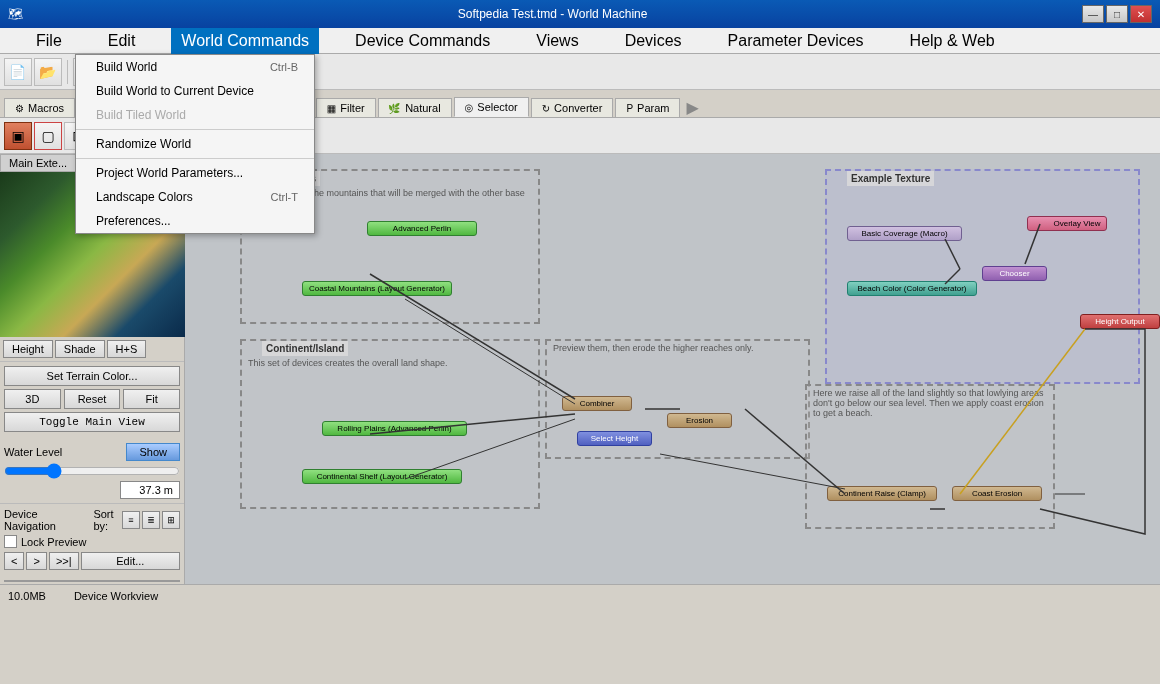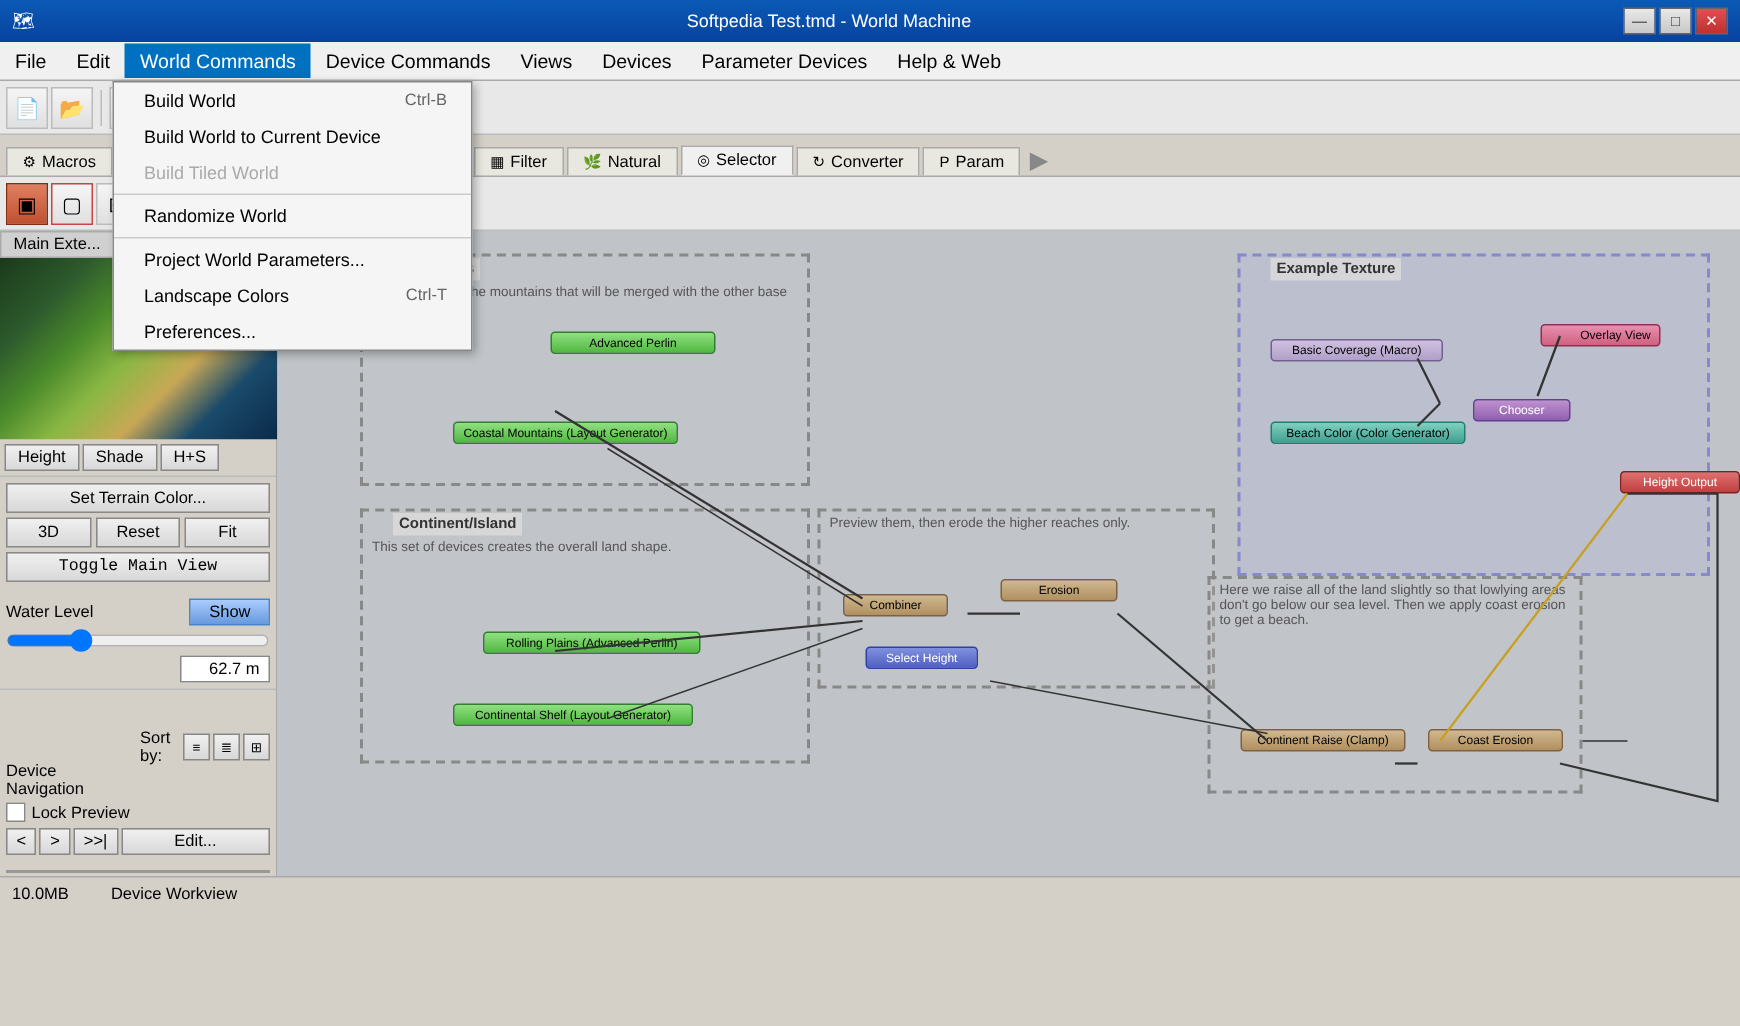--- a/index.html
+++ b/index.html
@@ -8,21 +8,21 @@
     
     #titlebar { height: 28px; background: linear-gradient(to bottom, #0a5ab5, #0842a0); display: flex; align-items: center; justify-content: space-between; padding: 0 8px; color: white; font-size: 12px; }
     #titlebar-left { display: flex; align-items: center; gap: 6px; }
     #titlebar-title { flex: 1; text-align: center; font-size: 12px; color: white; }
     #titlebar-controls { display: flex; gap: 2px; }
     .win-btn { width: 22px; height: 18px; border: 1px solid #666; background: linear-gradient(to bottom, #e8e8e8, #c8c8c8); display: flex; align-items: center; justify-content: center; cursor: pointer; font-size: 10px; color: #333; }
     .win-btn.close { background: linear-gradient(to bottom, #e05050, #c03030); color: white; }
 
     
     #menubar { height: 26px; background: #f0f0f0; display: flex; align-items: center; border-bottom: 1px solid #aaa; }
-    .menu-item { padding: 4px 10px; cursor: pointer; font-size: 13px; color: #000; white-space: nowrap; }
+    .menu-item { padding: 4px 10px; cursor: pointer; font-size: 16px; color: #000; white-space: nowrap; margin-left: 26px; }
     .menu-item:hover, .menu-item.active { background: #0070c0; color: white; }
     .menu-item.active { background: #0070c0; color: white; }
 
     
     #dropdown-menu { position: absolute; top: 54px; left: 75px; background: #f5f5f5; border: 1px solid #888; z-index: 1000; min-width: 240px; box-shadow: 2px 2px 6px rgba(0,0,0,0.3); }
     .dropdown-item { padding: 5px 16px 5px 20px; cursor: pointer; display: flex; justify-content: space-between; align-items: center; font-size: 12px; color: #000; }
     .dropdown-separator { height: 1px; background: #ccc; margin: 2px 0; }
     .dropdown-shortcut { color: #666; font-size: 11px; }
     .dropdown-item.disabled { color: #aaa; cursor: default; }
 
@@ -61,21 +61,21 @@
 
     #water-level { padding: 4px; display: flex; flex-direction: column; gap: 3px; }
     .water-row { display: flex; align-items: center; justify-content: space-between; }
     .water-label { font-size: 11px; }
     .water-show-btn { padding: 2px 12px; border: 1px solid #4488cc; background: linear-gradient(to bottom, #aaccff, #6699dd); font-size: 11px; cursor: pointer; color: #000; }
     .water-slider { width: 100%; height: 14px; }
     .water-value { padding: 2px 6px; border: 1px solid #888; background: white; font-size: 11px; text-align: right; width: 60px; }
 
     #device-nav { padding: 4px; border-top: 1px solid #bbb; }
     .nav-row { display: flex; align-items: center; justify-content: space-between; margin-bottom: 3px; }
-    .nav-label { font-size: 11px; margin-top: 44px; }
+    .nav-label { font-size: 11px; }
     .nav-sort { display: flex; align-items: center; gap: 2px; font-size: 11px; margin-left: 11px; }
     .lock-preview { display: flex; align-items: center; gap: 4px; margin-bottom: 4px; }
     .lock-checkbox { width: 13px; height: 13px; border: 1px solid #888; background: white; display: inline-block; }
     .lock-label { font-size: 11px; }
     .nav-btns { display: flex; gap: 2px; margin-bottom: 4px; }
     .nav-btn { padding: 2px 6px; border: 1px solid #888; background: linear-gradient(to bottom, #f0f0f0, #d8d8d8); font-size: 11px; cursor: pointer; }
     .sort-icons { display: flex; gap: 2px; }
     .sort-icon-btn { width: 18px; height: 18px; border: 1px solid #888; background: linear-gradient(to bottom, #f0f0f0, #d8d8d8); display: flex; align-items: center; justify-content: center; font-size: 9px; cursor: pointer; }
 
     #tree-panel { flex: 1; overflow-y: auto; background: white; border: 1px solid #999; margin: 2px 4px; }
@@ -253,21 +253,21 @@
         <button class="ctrl-btn" style="flex: 3; font-family: Liberation Mono, monospace;">Toggle Main View</button>
       </div>
     </div>
     <div id="water-level">
       <div class="water-row">
         <span class="water-label">Water Level</span>
         <button class="water-show-btn">Show</button>
       </div>
       <input type="range" class="water-slider" value="52" min="0" max="200" style="width: 100%;">
       <div style="display:flex; justify-content: flex-end;">
-        <div class="water-value">62.7 m</div>
+        <div class="water-value">37.3 m</div>
       </div>
     </div>
     <div id="device-nav">
       <div class="nav-row">
         <span class="nav-label">Device Navigation</span>
         <span class="nav-sort">
           <span>Sort by:</span>
           <div class="sort-icons">
             <div class="sort-icon-btn">≡</div>
             <div class="sort-icon-btn">≣</div>
@@ -323,21 +323,21 @@
       </div>
 
       <div class="node-group" style="left: 360px; top: 185px; width: 265px; height: 120px;">
         <div style="font-size: 9px; color: #555; padding: 2px 6px;">Preview them, then erode the higher reaches only.</div>
         <div class="node node-tan" style="left: 15px; top: 55px; width: 70px; font-size: 8px;">
           <span>Combiner</span>
         </div>
         <div class="node node-blue" style="left: 30px; top: 90px; width: 75px; font-size: 8px;">
           <span>Select Height</span>
         </div>
-        <div class="node node-tan" style="left: 120px; top: 45px; width: 78px; font-size: 8px;">
+        <div class="node node-tan" style="left: 120px; top: 72px; width: 65px; font-size: 8px;">
           <span>Erosion</span>
         </div>
       </div>
 
       <div class="node-group" style="left: 620px; top: 230px; width: 250px; height: 145px;">
         <div style="font-size: 9px; color: #555; padding: 2px 6px;">Here we raise all of the land slightly so that lowlying areas don't go below our sea level. Then we apply coast erosion to get a beach.</div>
         <div class="node node-tan" style="left: 20px; top: 100px; width: 110px; font-size: 8px;">
           <span>Continent Raise (Clamp)</span>
         </div>
         <div class="node node-tan" style="left: 145px; top: 100px; width: 90px; font-size: 8px;">

